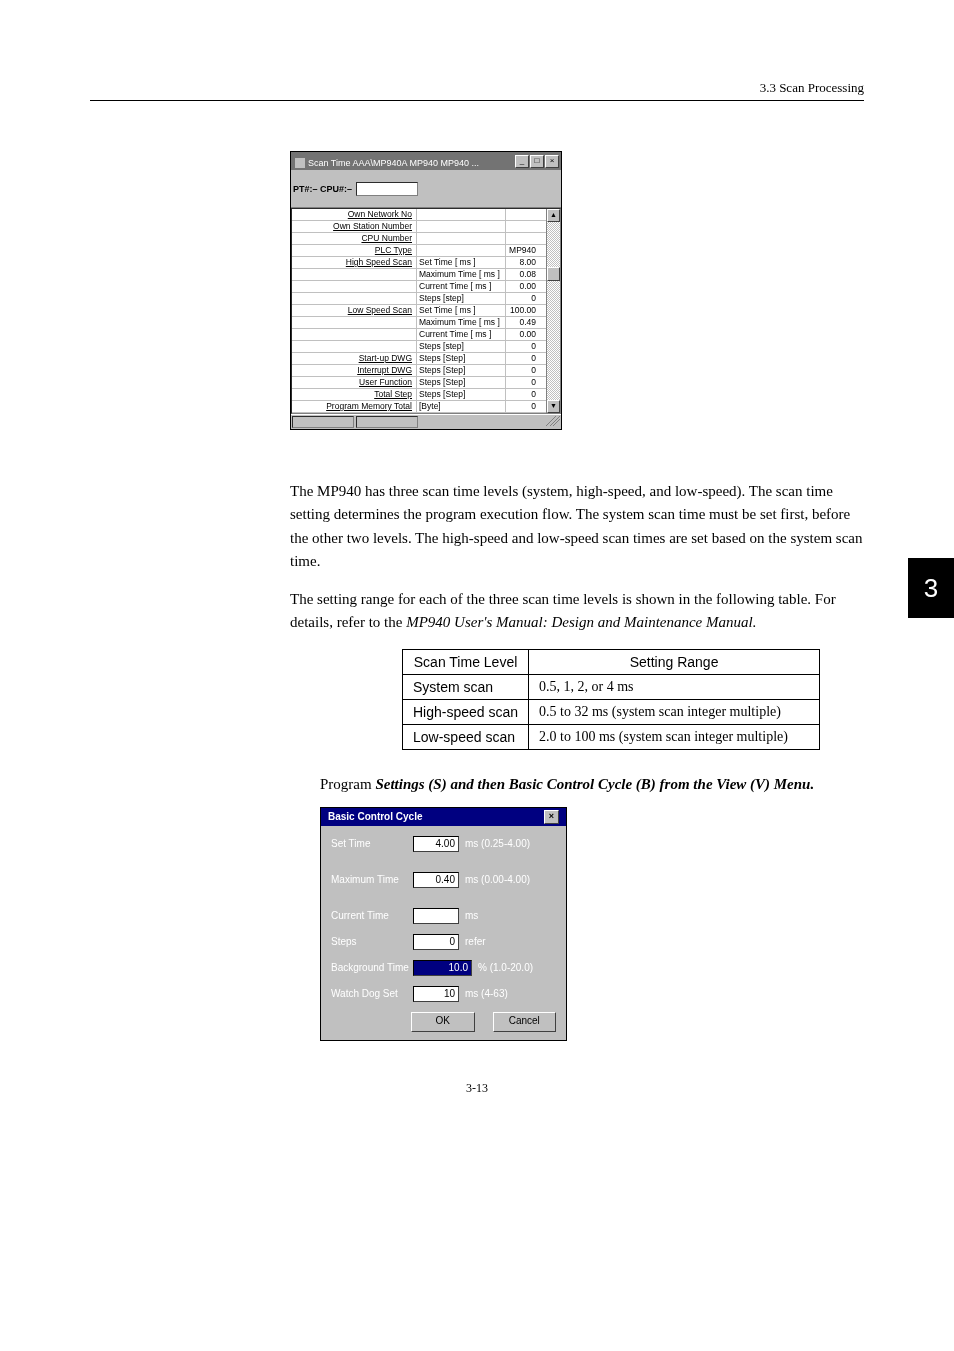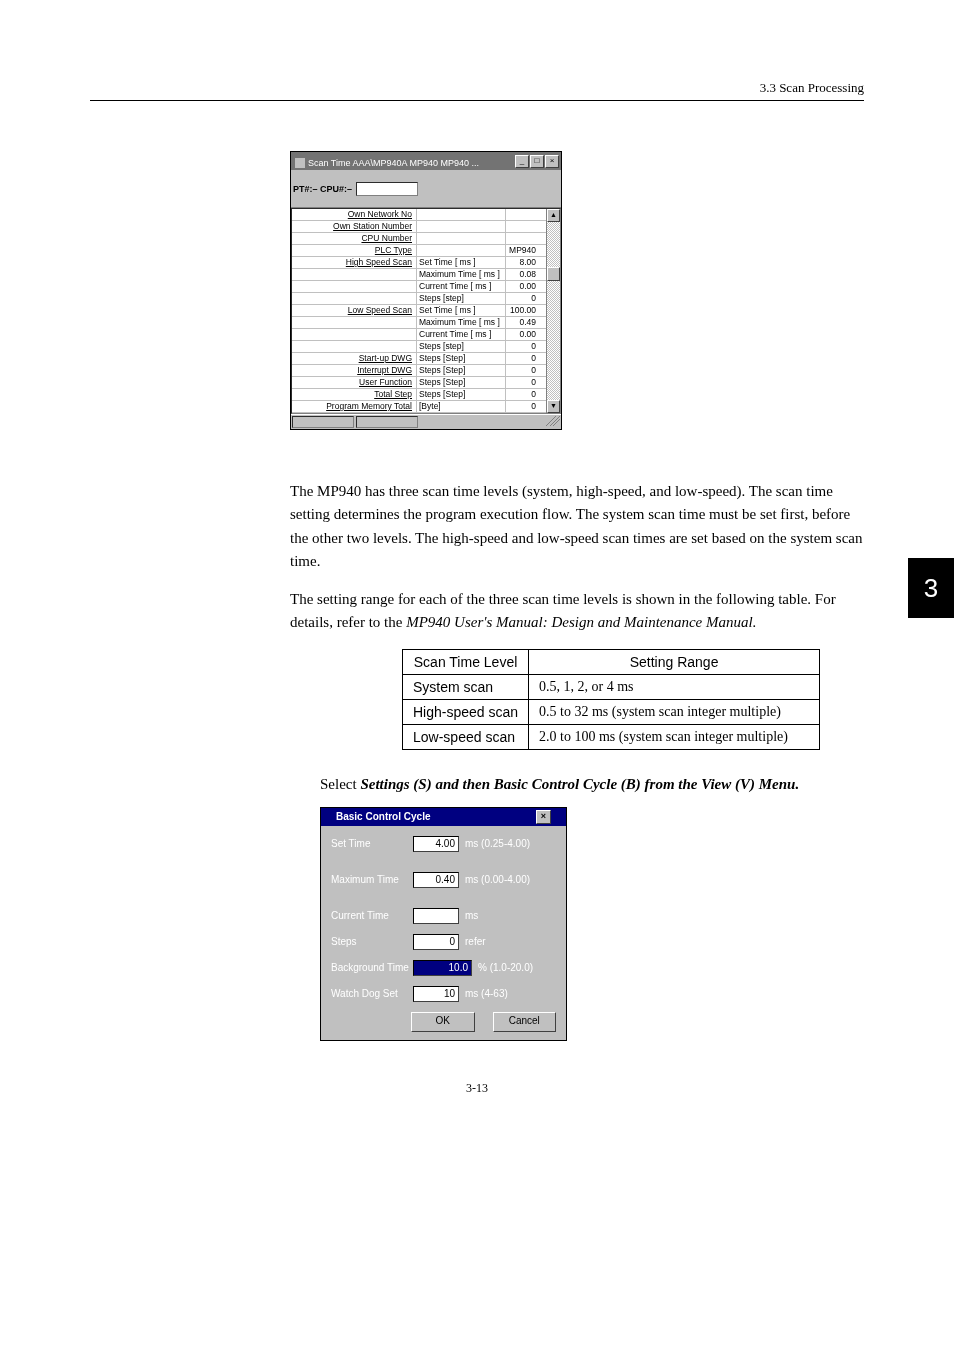--- a/index.html
+++ b/index.html
@@ -149,21 +149,21 @@
 
   .dialog {
     margin-left: 230px;
     width: 245px;
     background: #c0c0c0;
     font-family: "MS Sans Serif", Tahoma, Arial, sans-serif;
     font-size: 10px;
     border: 1px solid #000;
   }
   .dialog .dtitle {
-    background:#000080; color:#fff; padding:2px 15px; font-weight:bold;
+    background:#000080; color:#fff; padding:2px 7px; font-weight:bold;
     display:flex; align-items:center; height:14px;
   }
   .dialog .dtitle span.t { flex:1; }
   .dialog .xb { width:13px; height:12px; background:#c0c0c0; border:1px solid #fff; border-right-color:#404040; border-bottom-color:#404040; color:#000; font-size:9px; text-align:center; line-height:10px; font-weight:bold;}
   .dialog .body { padding:10px 10px 8px 10px; color:#fff; }
   .drow { display:flex; align-items:center; margin-bottom:20px; }
   .drow.tight { margin-bottom:10px; }
   .dlbl { width:82px; }
   .dfield { width:38px; height:14px; background:#fff; color:#000; border:1px inset #404040; text-align:right; padding:0 3px; font-size:10px; line-height:14px;}
   .dfield.sel { background:#000080; color:#fff;padding-left:16px; }
@@ -325,21 +325,21 @@
       <tr>
         <td>Low-speed scan</td>
         <td class="val">2.0 to 100 ms (system scan integer multiple)</td>
       </tr>
     </tbody>
       </table>
   </div>
 
 
   <div class="instr">
-    <span>Select </span><span class="bi">Settings (S) and then Basic Control Cycle (B) from the View (V) Menu.</span>
+    <span>Program </span><span class="bi">Settings (S) and then Basic Control Cycle (B) from the View (V) Menu.</span>
   </div>
 
   <div class="dialog">
     <div class="dtitle">
       <span class="t">Basic Control Cycle</span>
       <div class="xb">×</div>
     </div>
     <div class="body" id="dialog-body">
         <div class="drow">
           <div class="dlbl">Set Time</div>

